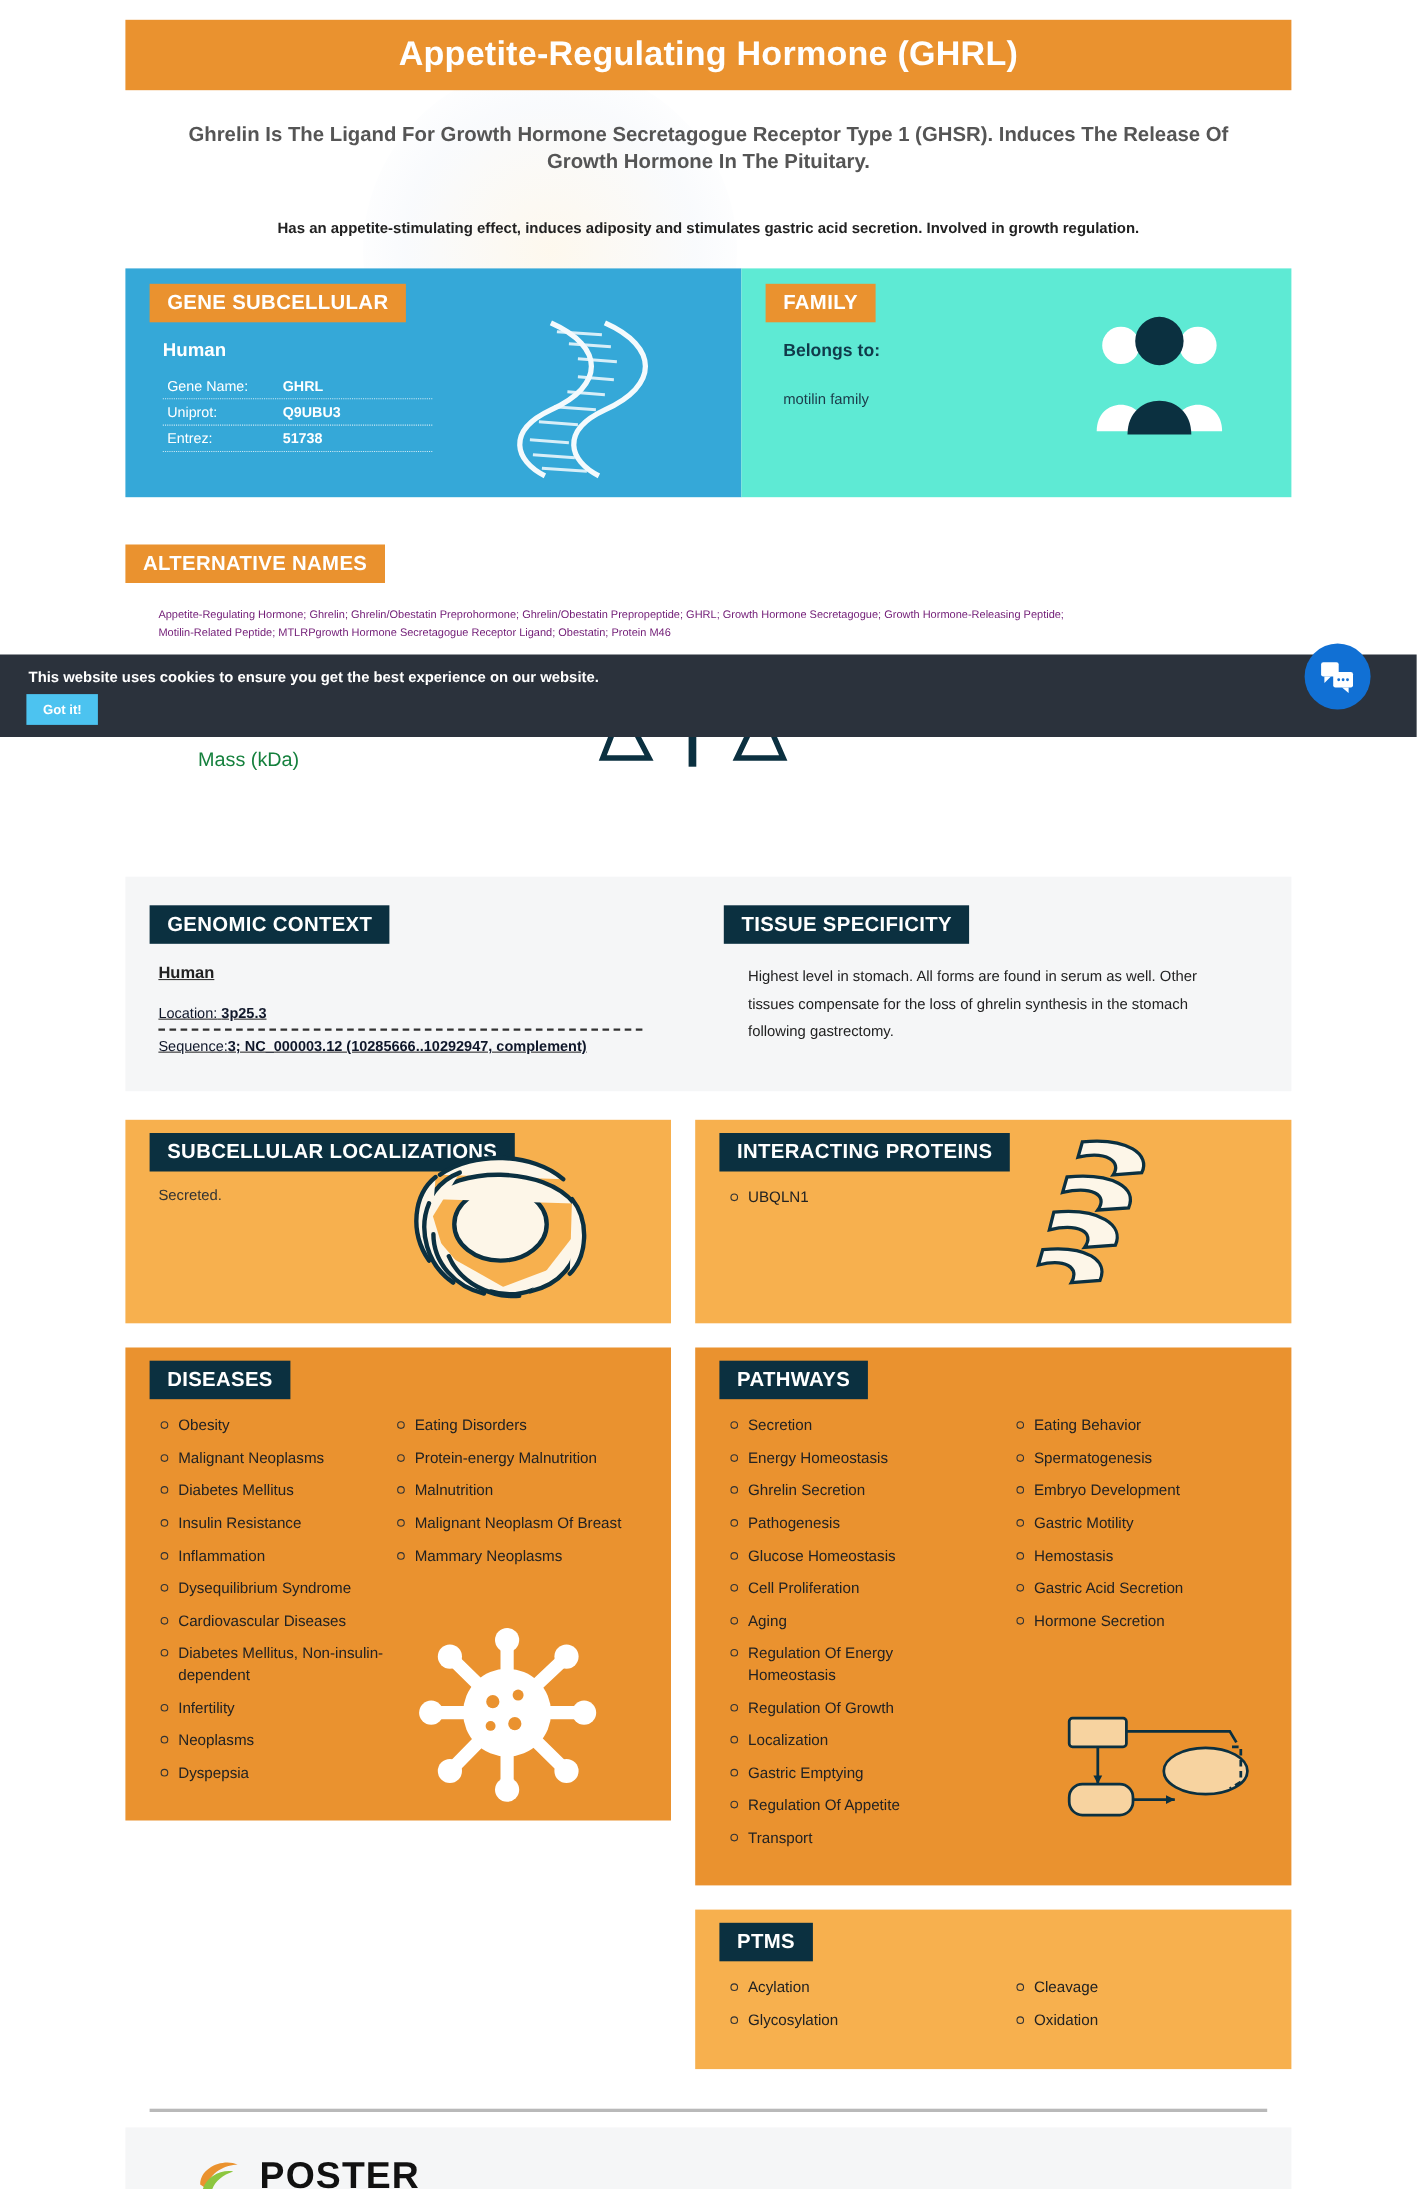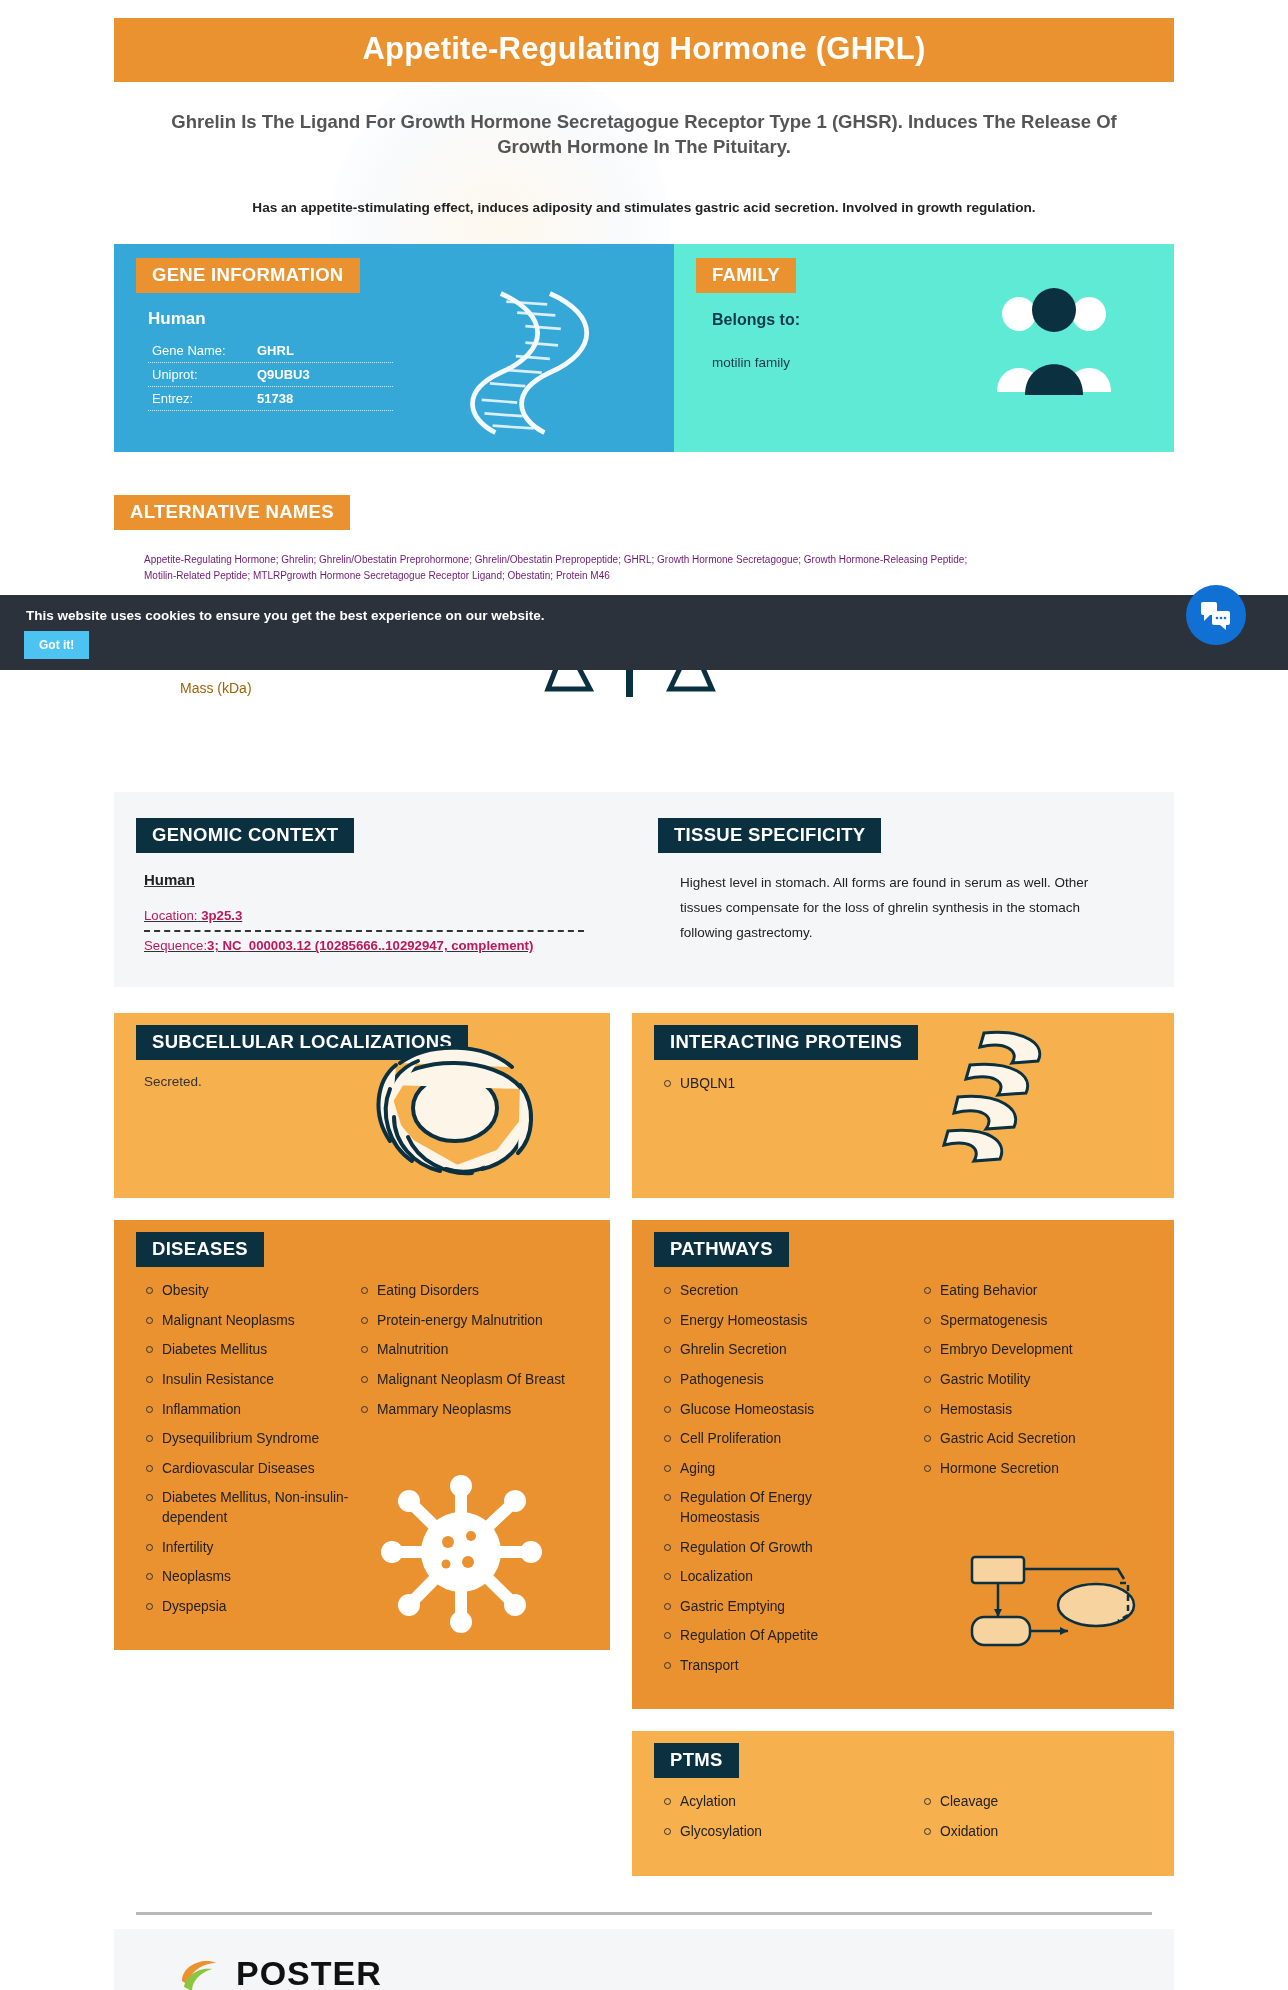--- a/index.html
+++ b/index.html
@@ -85,21 +85,21 @@
 
   
   .alt-block { margin-top:43px; }
   .alt-text {
     margin:22px 0 0 30px; max-width:830px;
     color:#701a75; font-size:10px; line-height:1.55;
   }
 
   
   .mw-block { margin-top:40px; position:relative; min-height:70px;}
-  .mw-text { margin:22px 0 0 66px; color:#a16207; font-size:14px; }
+  .mw-text { margin:22px 0 0 66px; color:#15803d; font-size:18px; }
   .scale { position:absolute; left:420px; top:-4px; }
 
   
   .cookie {
     position:absolute; left:0; top:577px; width:1288px; height:75px;
     background:#2b323c; z-index:50;
   }
   .cookie-text {
     position:absolute; left:26px; top:13px;
     color:#fff; font-size:13.5px; font-weight:bold;
@@ -116,21 +116,21 @@
     background:#1170d4; display:flex; align-items:center; justify-content:center;
     cursor:pointer;
   }
 
   
   .grey-band { background:#f5f6f7; margin-top:16px; padding:26px 0 34px 0; }
   .two-col { display:flex; gap:24px; }
   .gcol { width:520px; padding-left:22px;text-decoration:underline;}
   .tcol { flex:1; }
   .g-species { color:#222; font-weight:bold; font-size:15px; margin:18px 0 0 8px; }
-  .g-line { font-size:13.2px; color:#be185d; margin:20px 0 0 8px; }
+  .g-line { font-size:13.2px; color:#0f172a; margin:20px 0 0 8px; }
   .g-line b { font-weight:bold; }
   .dash { border-top:2px dashed #333; margin:7px 8px 6px 8px; width:440px; }
   .t-text { font-size:13.5px; color:#222; line-height:1.85; margin:18px 0 0 22px; max-width:420px; }
 
   
   .panels { display:flex; gap:22px; margin-top:26px; align-items:flex-start; }
   .col-left  { width:520px; }
   .col-right { flex:1; }
 
   .panel { position:relative; overflow:hidden; }
@@ -184,21 +184,21 @@
 
   <div class="wrap">
 
     <div class="title-bar">Appetite-Regulating Hormone (GHRL)</div>
     <div class="subtitle">Ghrelin Is The Ligand For Growth Hormone Secretagogue Receptor Type 1 (GHSR). Induces The Release Of Growth Hormone In The Pituitary.</div>
     <div class="desc">Has an appetite-stimulating effect, induces adiposity and stimulates gastric acid secretion. Involved in growth regulation.</div>
 
     <div class="row-gene">
 
       <div class="gene-box">
-        <span class="chip orange">GENE INFORMATION</span>
+        <span class="chip orange">GENE SUBCELLULAR</span>
         <svg class="dna" viewBox="0 0 100 110">
           <g fill="none" stroke="#ffffff" stroke-width="3.5">
             <path d="M22 4 C58 20, 58 46, 22 62 C-8 76, -2 96, 18 106"></path>
             <path d="M58 4 C94 20, 94 46, 58 62 C28 76, 34 96, 54 106"></path>
           </g>
           <g stroke="#ffffff" stroke-width="2" opacity=".85">
             <line x1="26" y1="10" x2="56" y2="12"></line>
               <line x1="34" y1="18" x2="62" y2="20"></line>
             <line x1="40" y1="28" x2="66" y2="30"></line>
               <line x1="40" y1="40" x2="64" y2="42"></line>

